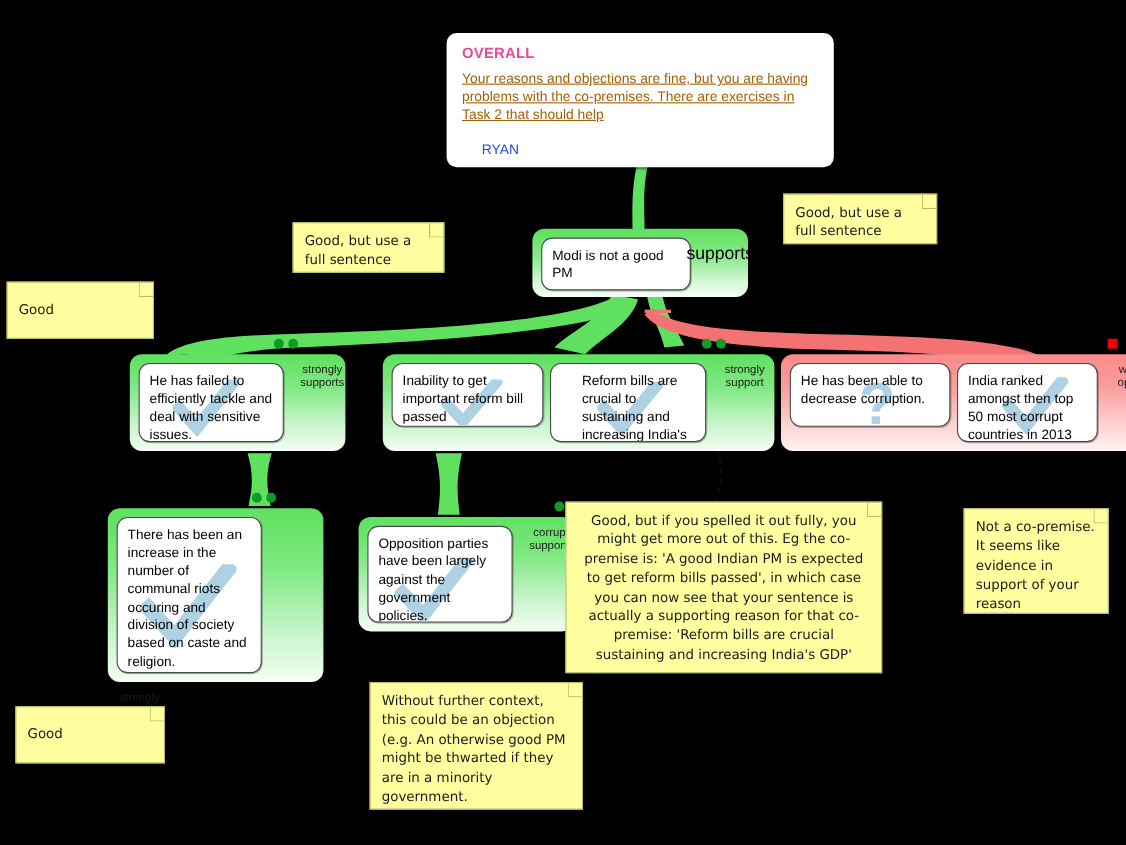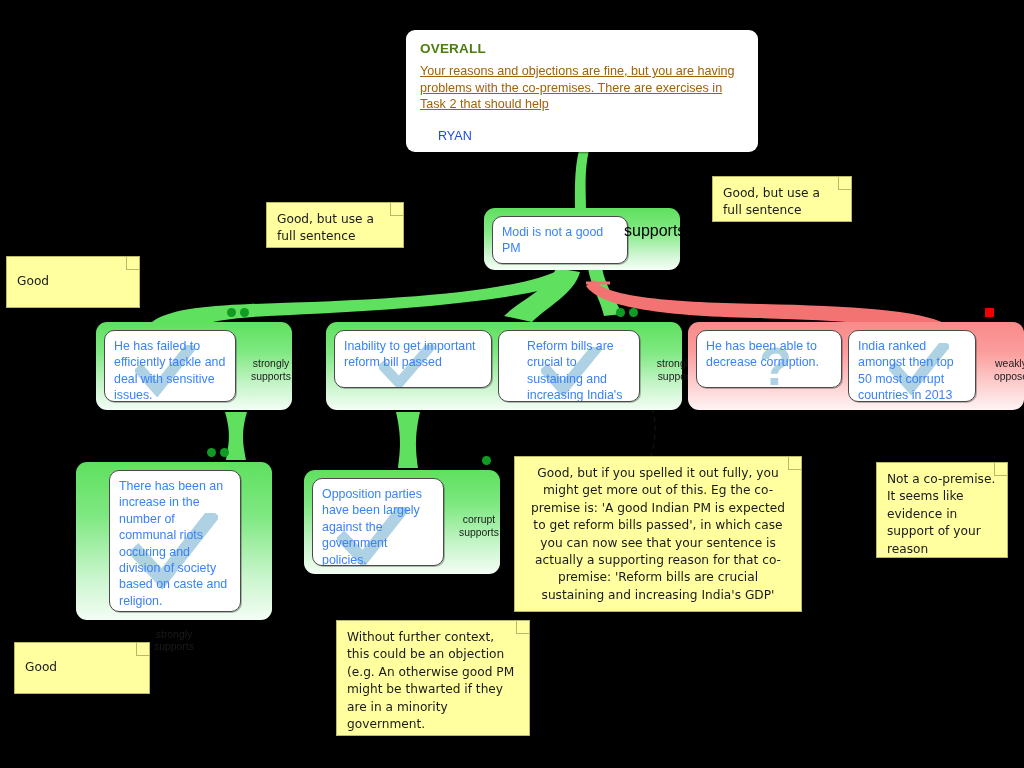--- a/index.html
+++ b/index.html
@@ -8,45 +8,45 @@
     font-family:"Liberation Sans",sans-serif;
   }
   #links{position:absolute;left:0;top:0;width:1024px;height:768px;pointer-events:none;}
 
   
   .overall{
     position:absolute;background:#fff;border-radius:9px;
     box-shadow:0 1px 2px rgba(0,0,0,.5);
     padding:11px 14px 12px 14px;box-sizing:border-box;
   }
-  .overall .ov-title{font-size:13.5px;font-weight:bold;color:#4d7c0f;margin-bottom:7px;letter-spacing:.2px;}
+  .overall .ov-title{font-size:13.5px;font-weight:bold;color:#ec4899;margin-bottom:7px;letter-spacing:.2px;}
   .overall .ov-body{font-size:12.6px;color:#a16207;line-height:16.6px;text-decoration:underline;}
   .overall .ov-sign{font-size:12.6px;color:#1d4ed8;margin-top:16px;margin-left:18px;}
 
   
   .group{
     position:absolute;border-radius:11px;box-sizing:border-box;
-    display:flex;align-items:center;
+    display:flex;align-items:flex-start;margin-left:22px;
   }
   .group.sup{background:linear-gradient(to bottom,#5fe05f 0%,#7fe882 34%,#c8f5cb 72%,#f4fdf5 100%);}
   .group.opp{background:linear-gradient(to bottom,#f98a8a 0%,#fb9d9d 34%,#fdd0d0 72%,#fff4f4 100%);}
   .group .slots{display:flex;align-items:flex-start;flex:1 1 auto;padding:8px 6px 8px 8px;gap:6px;}
   .group .strength{
     width:58px;flex:0 0 58px;padding-top:9px;
     font-size:10.4px;line-height:12.4px;text-align:center;color:#1b1b1b;
   }
   .group.opp .strength{color:#1b1b1b;}
 
   
   .node{
     position:relative;background:#fff;border:1.4px solid #4a4a4a;border-radius:10px;
     box-sizing:border-box;padding:7px 9px;overflow:hidden;
     box-shadow:1px 1px 0 rgba(0,0,0,.25);
   }
-  .node .txt{font-size:12.4px;line-height:16.4px;color:#3b82f6;position:relative;z-index:2;}
+  .node .txt{font-size:12.4px;line-height:16.4px;color:#000000;position:relative;z-index:2;}
   .mark{position:absolute;z-index:1;pointer-events:none;opacity:.95;}
   .mark svg{display:block;}
 
   
   .rootgroup{position:absolute;border-radius:11px;
     background:linear-gradient(to bottom,#5fe05f 0%,#86ea88 40%,#d3f7d6 78%,#f6fef7 100%);}
 
   
   .badges{position:absolute;display:flex;gap:4px;}
   .dot{width:9px;height:9px;border-radius:50%;background:#0f9b24;}
@@ -128,21 +128,21 @@
     </div>
     <div class="strength">strongly supports</div>
     <div class="badges" style="left:131px;top:-14px;">
       <span class="dot"></span>
       <span class="dot"></span>
     </div>
   </div>
 
   <div class="group sup" style="left:326px;top:322px;width:356px;height:88px;">
     <div class="slots">
-      <div class="node" style="width:158px;height:58px;">
+      <div class="node" style="width:138px;height:58px;">
         <span class="mark" style="left:44px;top:14px;">
           <svg width="56" height="46" viewBox="0 0 56 46">
               <path d="M5 22 L20 38 L50 3" stroke="#aacfe2" stroke-width="10" fill="none" stroke-linecap="square"></path>
             </svg>
         </span>
         <div class="txt">Inability to get important reform bill passed</div>
       </div>
       <div class="node" style="width:142px;height:72px;padding-left:28px;">
         <span class="mark" style="left:42px;top:16px;">
           <svg width="60" height="50" viewBox="0 0 60 50">

